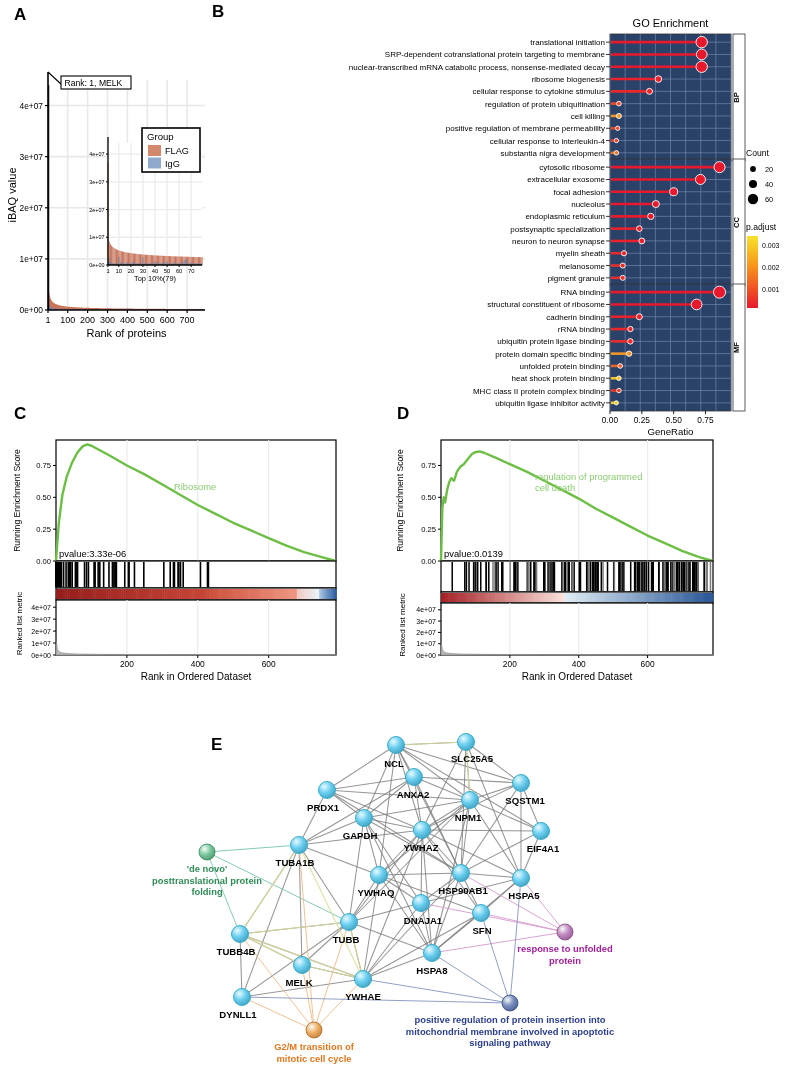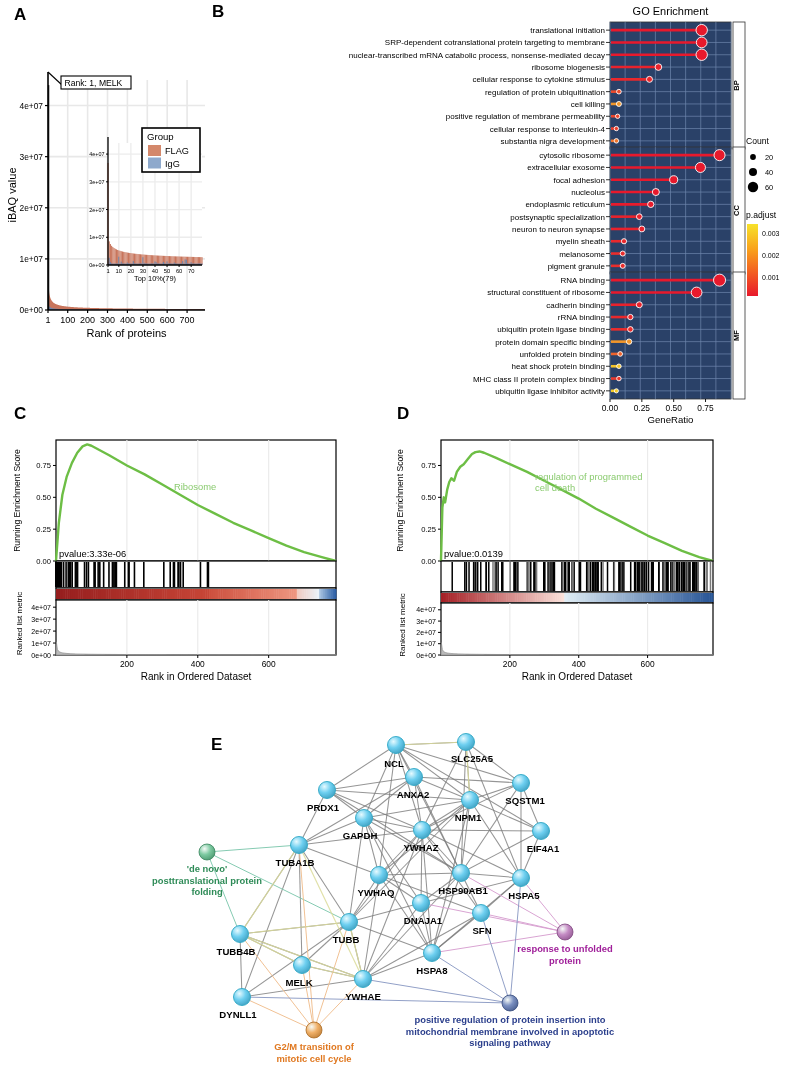--- a/index.html
+++ b/index.html
@@ -271,21 +271,21 @@
       <rect x="142" y="78" width="58" height="44" fill="#fff" stroke="#000" stroke-width="1.6"></rect>
       <text x="147" y="90" font-size="9.6" text-anchor="start" fill="#000" font-family="&quot;Liberation Sans&quot;, sans-serif">Group</text>
       <rect x="148" y="95" width="13" height="11" fill="#D4886B" stroke="none"></rect>
       <text x="165" y="104" font-size="9.2" text-anchor="start" fill="#000" font-family="&quot;Liberation Sans&quot;, sans-serif">FLAG</text>
       <rect x="148" y="107.5" width="13" height="11" fill="#8EA9CC" stroke="none"></rect>
       <text x="165" y="116.5" font-size="9.2" text-anchor="start" fill="#000" font-family="&quot;Liberation Sans&quot;, sans-serif">IgG</text>
     </svg>
 </div>
 
 <div class="panel-letter" style="left:212px; top:2px;">B</div>
-<div style="position:absolute; left:190px; top:4px; width:604px; height:405px;">
+<div style="position:absolute; left:190px; top:16px; width:604px; height:405px;">
   <svg id="svgB" width="604" height="405" viewBox="0 0 604 405">
       <text x="480.5" y="11" font-size="11" text-anchor="middle" fill="#000" font-family="&quot;Liberation Sans&quot;, sans-serif">GO Enrichment</text>
       <rect x="420" y="18" width="121" height="127" fill="#2A4168" stroke="#333" stroke-width="0.8"></rect>
       <line x1="420" y1="18" x2="420" y2="145" stroke="#6E86AD" stroke-width="0.7"></line>
       <line x1="435.125" y1="18" x2="435.125" y2="145" stroke="#6E86AD" stroke-width="0.7"></line>
       <line x1="450.25" y1="18" x2="450.25" y2="145" stroke="#6E86AD" stroke-width="0.7"></line>
       <line x1="465.375" y1="18" x2="465.375" y2="145" stroke="#6E86AD" stroke-width="0.7"></line>
       <line x1="480.5" y1="18" x2="480.5" y2="145" stroke="#6E86AD" stroke-width="0.7"></line>
       <line x1="495.625" y1="18" x2="495.625" y2="145" stroke="#6E86AD" stroke-width="0.7"></line>
       <line x1="510.75" y1="18" x2="510.75" y2="145" stroke="#6E86AD" stroke-width="0.7"></line>

